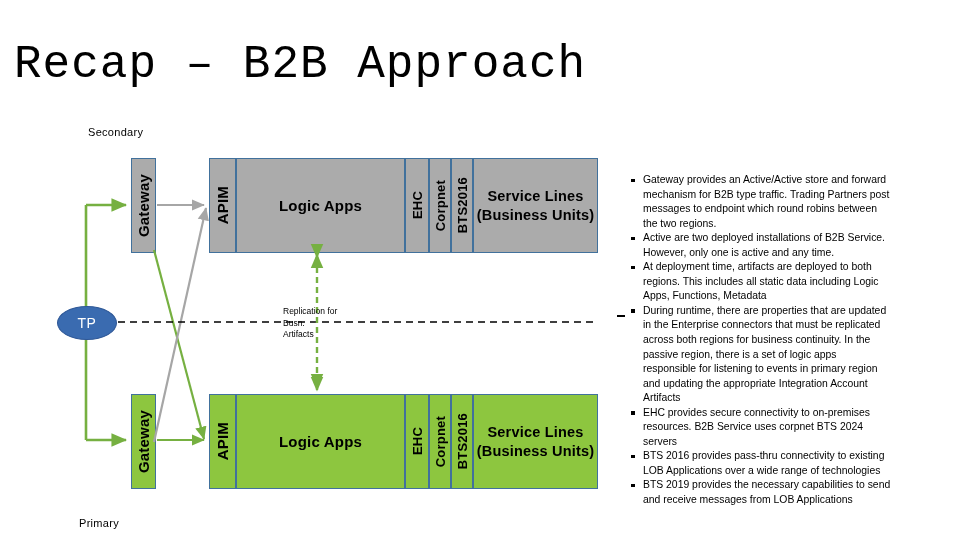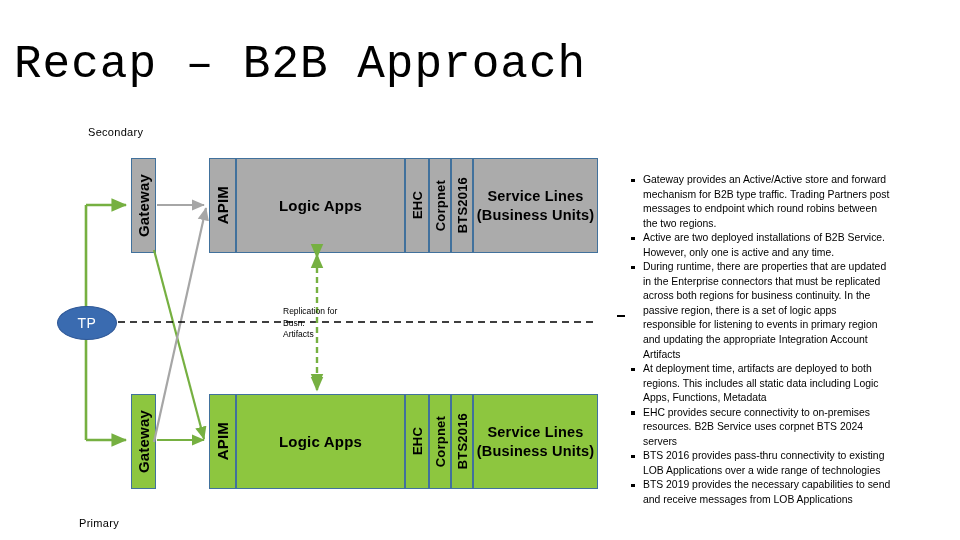--- a/index.html
+++ b/index.html
@@ -188,21 +188,21 @@
     <div>Busn.</div>
     <div>Artifacts</div>
   </div>
 
   <div id="stray-dash"></div>
 
   <div id="bullets">
     <ul>
       <li>Gateway provides an Active/Active store and forward mechanism for B2B type traffic.  Trading Partners post messages to endpoint which round robins between the two regions.</li>
       <li>Active are two deployed installations of B2B Service.  However, only one is active and any time.</li>
+      <li>At deployment time, artifacts are deployed to both regions.  This includes all static data including Logic Apps, Functions, Metadata</li>
       <li>During runtime, there are properties that are updated in the Enterprise connectors that must be replicated across both regions for business continuity.  In the passive region, there is a set of logic apps responsible for listening to events in primary region and updating the appropriate Integration Account Artifacts</li>
-      <li>At deployment time, artifacts are deployed to both regions.  This includes all static data including Logic Apps, Functions, Metadata</li>
       <li>EHC provides secure connectivity to on-premises resources.  B2B Service uses corpnet BTS 2024 servers</li>
       <li>BTS 2016 provides pass-thru connectivity to existing LOB Applications over a wide range of technologies</li>
       <li>BTS 2019 provides the necessary capabilities to send and receive messages from LOB Applications</li>
     </ul>
   </div>
 
 </div>
 
 </body></html>

